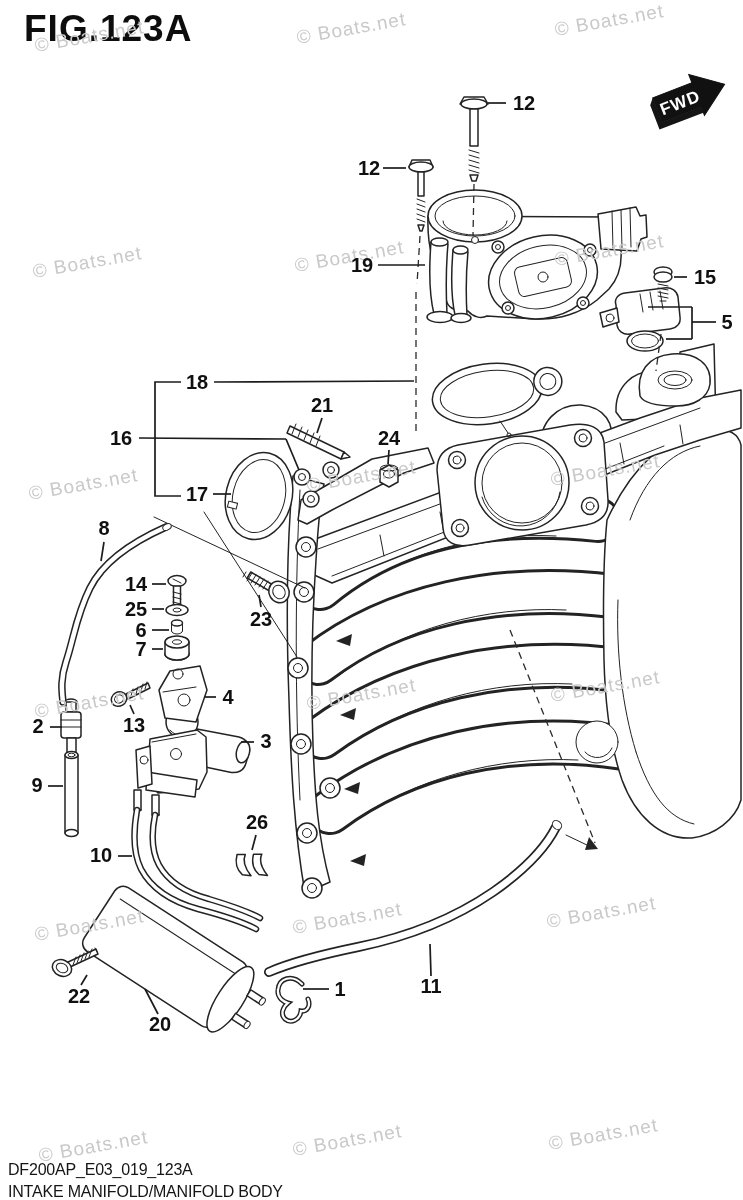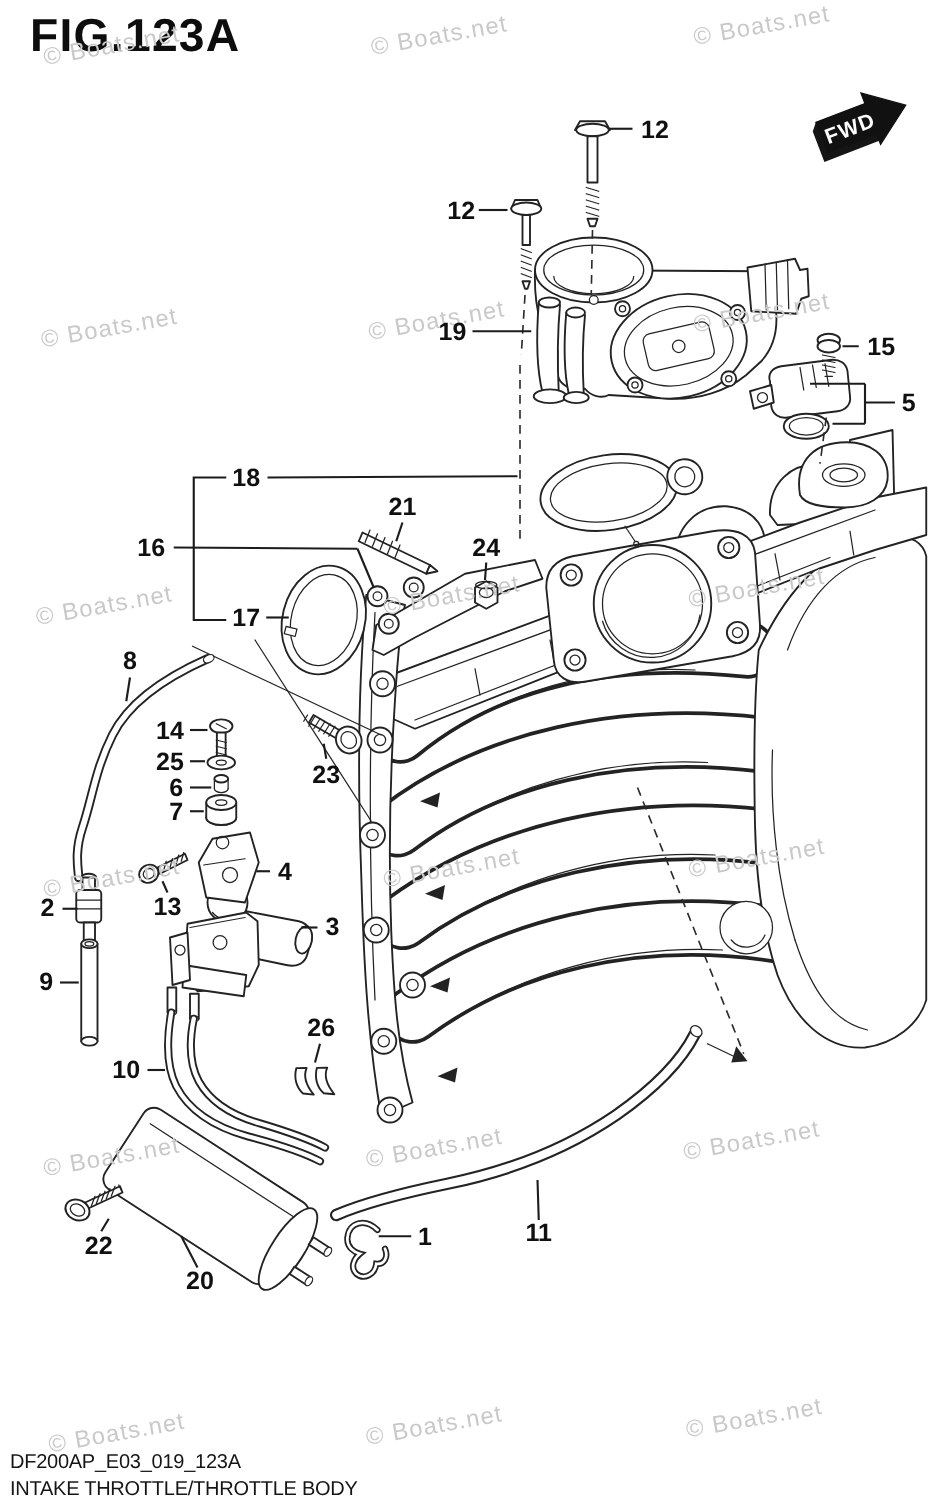--- a/index.html
+++ b/index.html
@@ -389,15 +389,15 @@
 
     <g transform="translate(652,96) rotate(-21)">
       <polygon points="0,2 -5,8 -5,34 42,34 42,28 0,28" fill="#151515"></polygon>
       <polygon points="0,2 42,2 42,-7 72,15 42,37 42,28 0,28" fill="#111111" stroke="#111111"></polygon>
       <text class="fwd-text" x="3" y="22">FWD</text>
     </g>
   </svg>
 
   <div class="footer">
     <div class="footer-code">DF200AP_E03_019_123A</div>
-    <div class="footer-title">INTAKE THROTTLE/THROTTLE BODY</div>
+    <div class="footer-title">INTAKE MANIFOLD/MANIFOLD BODY</div>
   </div>
 </div>
 
 </body></html>

